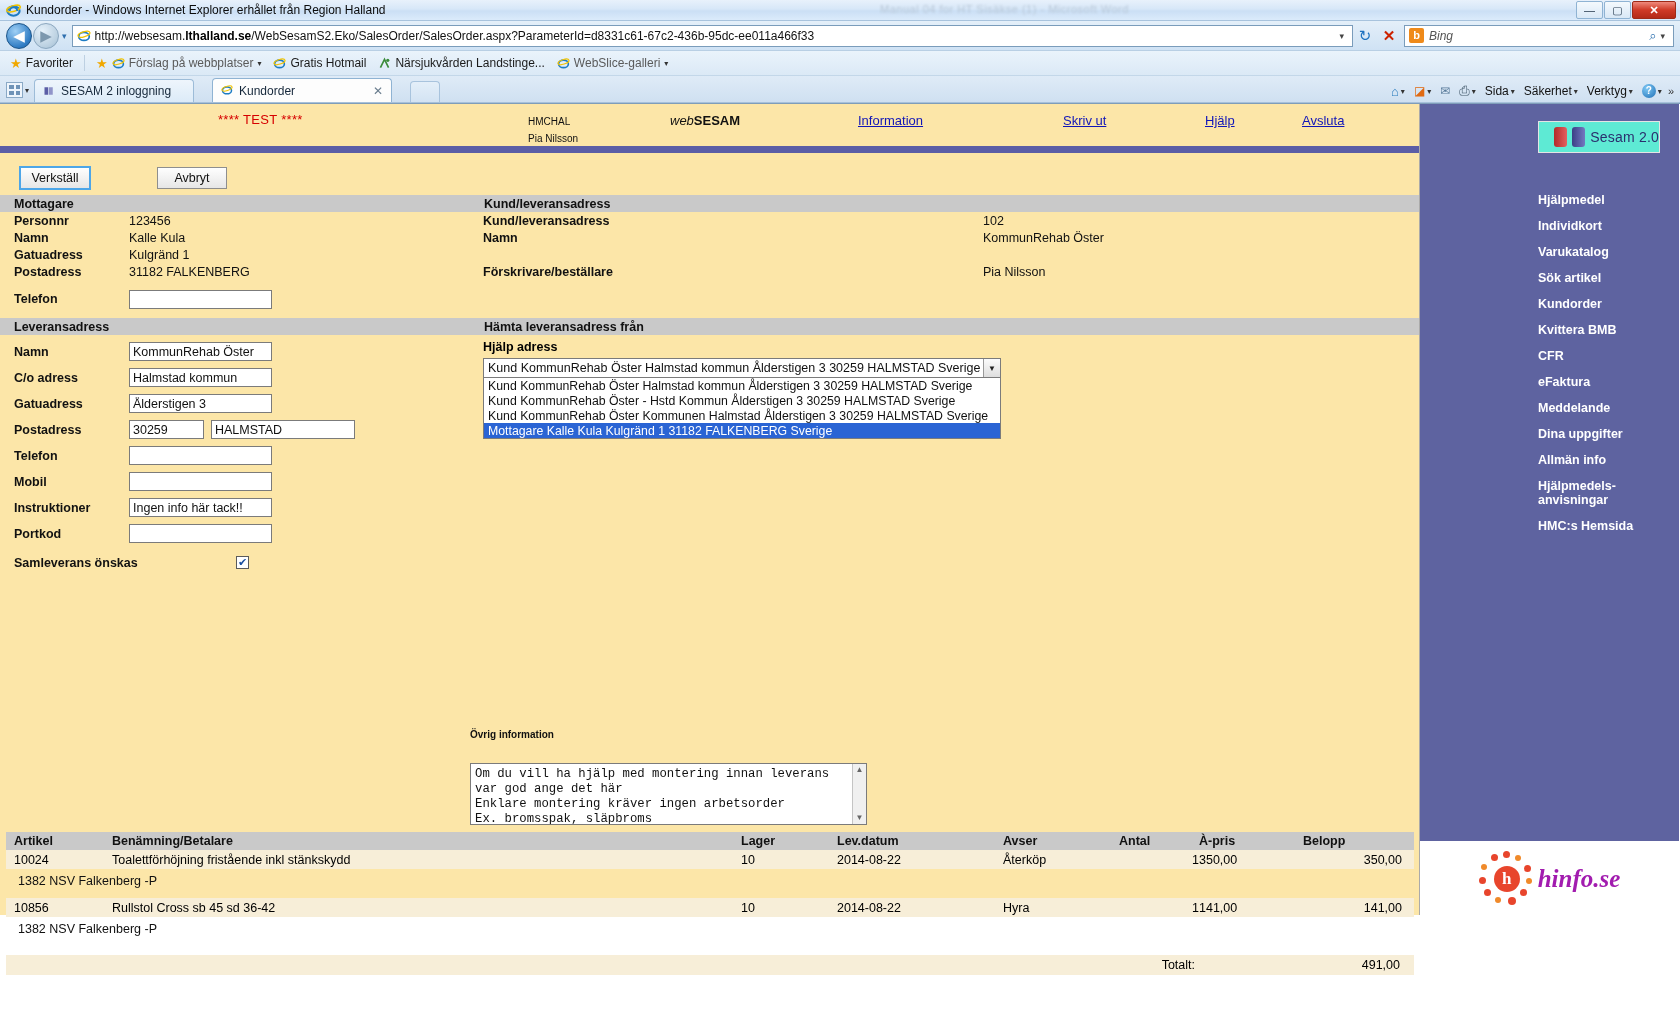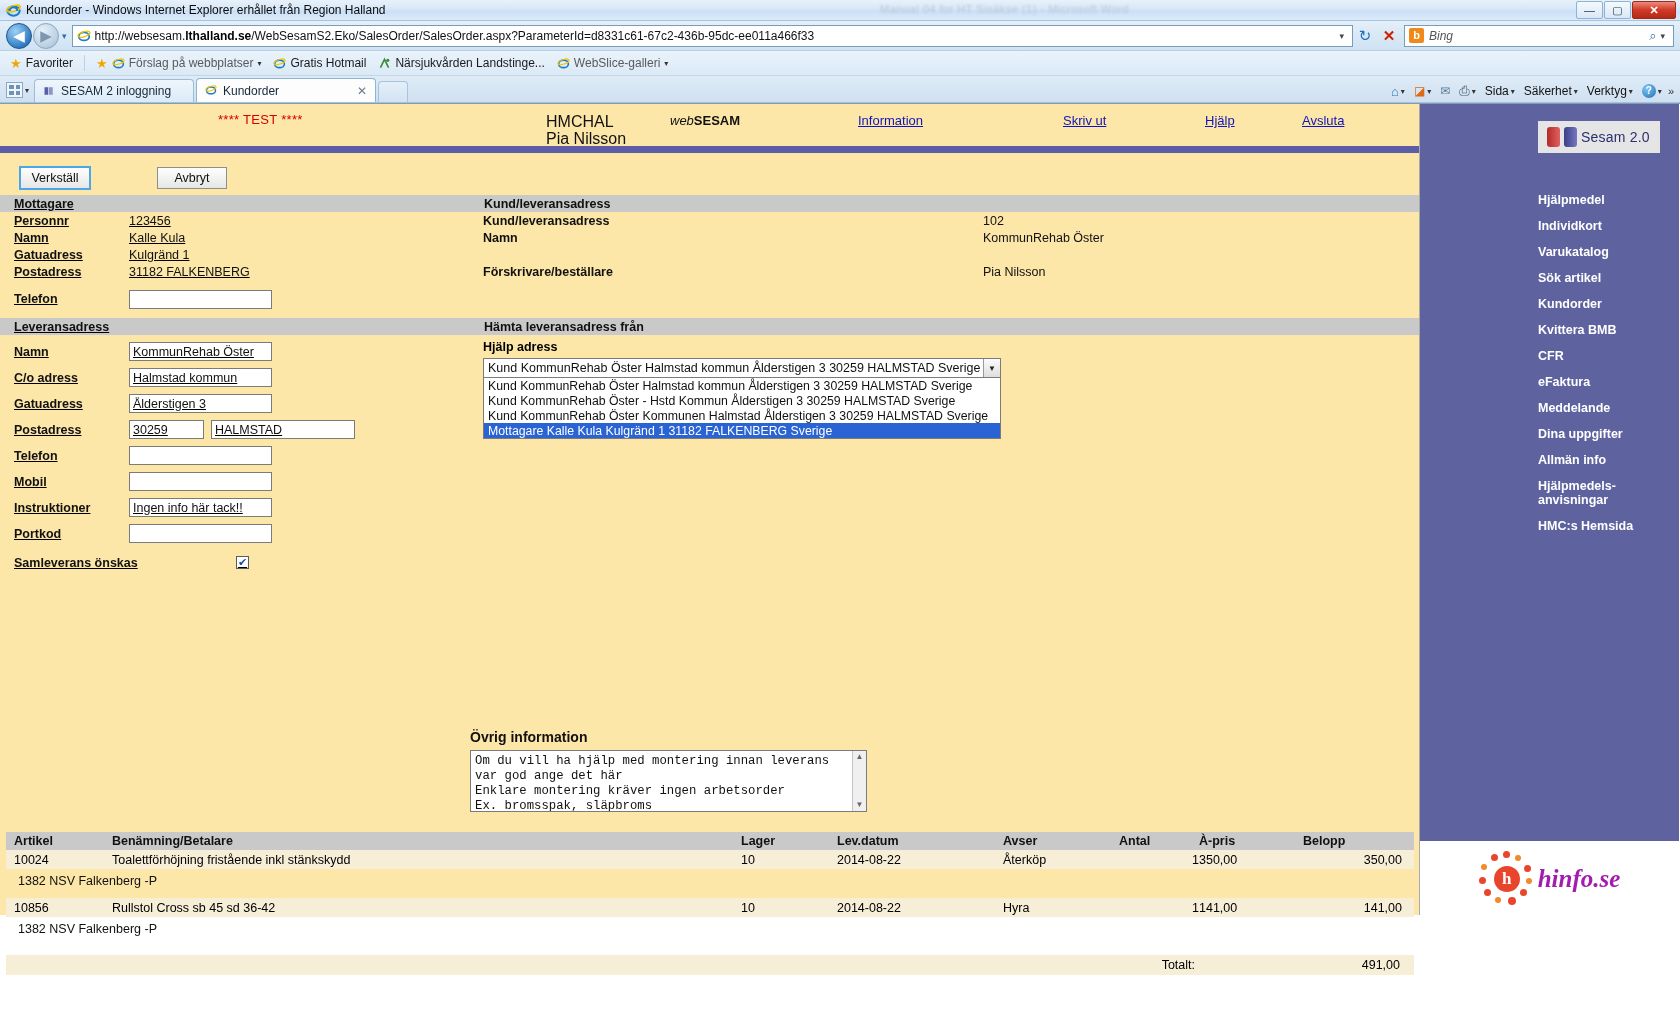--- a/index.html
+++ b/index.html
@@ -134,21 +134,21 @@
     display: grid; grid-template-columns: 1fr 1fr; grid-template-rows: 1fr 1fr;
     gap: 2px; padding: 2px;
   }
   .qt-grid i { background: #6f93b7; display: block; }
   .tab {
     height: 23px; min-width: 160px;
     background: linear-gradient(to bottom,#eef5fc,#dcebf8);
     border: 1px solid #9dbcd8; border-bottom: none;
     border-radius: 4px 4px 0 0;
     display: flex; align-items: center; gap: 5px;
-    padding: 0 8px; margin-right: 2px;
+    padding: 0 8px; margin-right: 18px;
     font-size: 12px; color: #15273a;
   }
   .tab.active {
     background: #fdfdfd; height: 24px; border-color: #8fb3d3;
     min-width: 180px;
   }
   .tab .x { margin-left: auto; color: #6a7d8e; font-size: 12px; }
   .tab-new {
     width: 30px; height: 21px; border: 1px solid #a8c3dd; border-bottom: none;
     border-radius: 4px 4px 0 0;
@@ -194,22 +194,22 @@
   
   .hdr {
     height: 42px; position: relative;
     padding-top: 8px;
   }
   .hdr .test {
     position: absolute; left: 218px; top: 8px;
     color: #d60000; font-size: 13px; letter-spacing: .3px;
   }
   .hdr .user-block {
-    position: absolute; left: 546px; top: 9px;
-    font-size: 16px; color: #111; line-height: 17px;
+    position: absolute; left: 528px; top: 9px;
+    font-size: 10px; color: #111; line-height: 17px;
   }
   .hdr .websesam {
     position: absolute; left: 670px; top: 9px;
     font-size: 13px; color: #111;
   }
   .hdr .websesam b { font-weight: normal; font-style: italic; }
   .hdr .websesam i { font-style: normal; font-weight: bold; }
   .hdr-link {
     position: absolute; top: 9px;
     font-size: 13px; color: #1015b8; text-decoration: underline;
@@ -225,21 +225,21 @@
     background: linear-gradient(to bottom,#fefefe,#e6e6e6);
     border: 1px solid #8e8e8e;
     font-size: 12.5px; color: #111;
     display: flex; align-items: center; justify-content: center;
     padding: 0 10px;
   }
   .btn.focus { outline: 2px solid #4da6e8; outline-offset: -1px; border-color:#6f6f6f;}
 
   
   .cols { display: flex; }
-  .col-l { width: 470px; text-decoration: underline; }
+  .col-l { width: 470px; }
   .col-r { flex: 1 1 auto; }
   .secbar {
     background: #c9c9c9; height: 17px;
     font-size: 12.5px; font-weight: bold; color: #111;
     display: flex; align-items: center; padding-left: 14px;
   }
   .frow {
     display: flex; align-items: center;
     height: 17px; padding-left: 14px; font-size: 12.5px;
   }
@@ -285,21 +285,21 @@
   }
   .sel-opt {
     height: 15px; font-size: 12.3px; color: #111; padding-left: 4px;
     white-space: nowrap; overflow: hidden;
     display: flex; align-items: center;
   }
   .sel-opt.sel { background: #2a64d4; color: #fff; }
 
   
   .ovrig-wrap { position: absolute; left: 470px; top: 625px; }
-  .ovrig-lbl { font-size: 14px; font-weight: bold; color: #111; margin-bottom: 5px;}
+  .ovrig-lbl { font-size: 10px; font-weight: bold; color: #111; margin-bottom: 23px;}
   .ta-box {
     width: 397px; height: 62px; background: #fff; border: 1px solid #7b7b7b;
     display: flex;
   }
   .ta-text {
     flex: 1 1 auto; padding: 3px 4px;
     font-family: "Liberation Mono", monospace;
     font-size: 12.3px; color: #111; line-height: 15px;
     white-space: pre; overflow: hidden;
   }
@@ -330,23 +330,24 @@
   .thead .c7 { justify-content: flex-start; text-align: left; padding-right: 0; }
   .tot .lbl-tot { width: 1195px; text-align: right; padding-right: 6px; }
   .tot .v-tot { width: 205px; text-align: right; padding-right: 6px; }
 
   
   .sidebar {
     width: 259px; background: #5e63a0; position: relative;
   }
   .logo-box {
     margin: 17px auto 0 auto; width: 122px; height: 32px;
-    background: #e5e5e5; border: 1px solid #e4e4e4;
-    display: flex; align-items: center; gap: 4px; padding-left: 8px;
+    background: #5eead4; border: 1px solid #e4e4e4;
+    display: flex; align-items: center; gap: 4px; padding-left: 15px;
     margin-left: 118px;
+    justify-content: space-between;
   }
   .logo-sq { width: 13px; height: 20px; border-radius: 3px; }
   .logo-sq.red { background: linear-gradient(to right,#b32a2a,#e36060); }
   .logo-sq.blue { background: linear-gradient(to right,#3b3f86,#7478c0); }
   .logo-txt { font-size: 14px; color: #2b2f6e; letter-spacing: .2px; }
   .nav { margin-top: 40px; padding-left: 118px; }
   .nav a {
     display: block; color: #fff; font-weight: bold; font-size: 12.5px;
     text-decoration: none; margin-bottom: 12px; line-height: 14px;
   }

